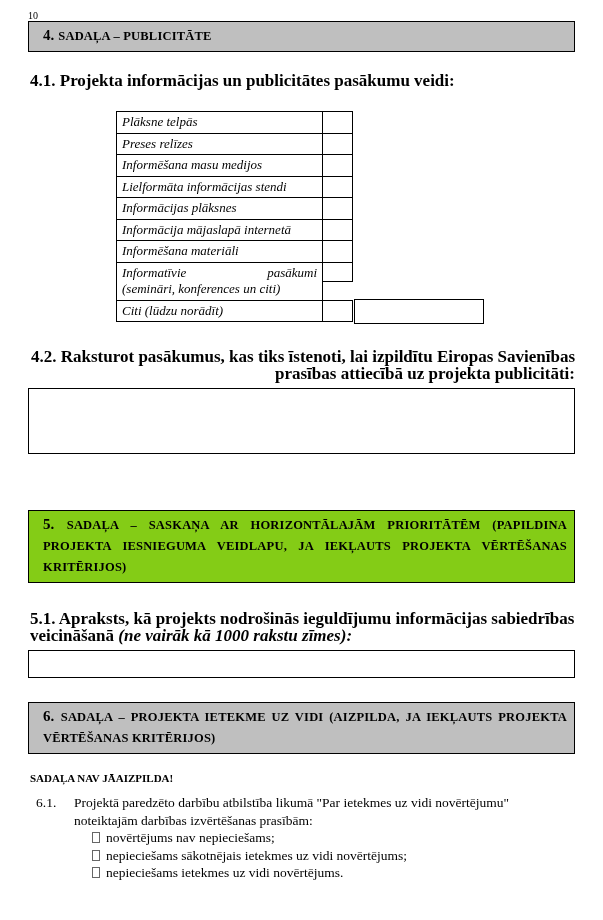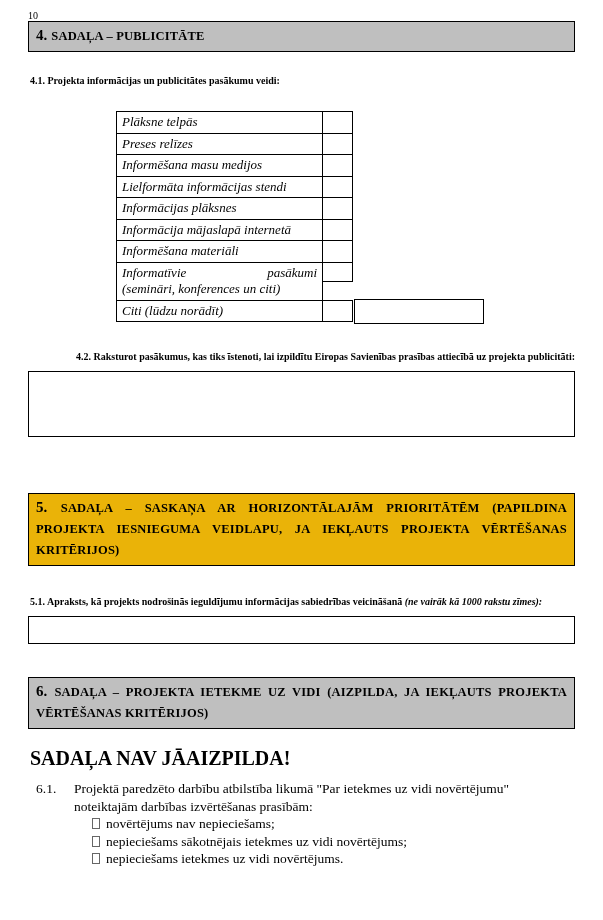--- a/index.html
+++ b/index.html
@@ -7,27 +7,27 @@
   body {
     width:603px; height:920px; position:relative; overflow:hidden;
     font-family:"Liberation Serif","DejaVu Serif",serif; color:#000;
   }
   .page { padding:10px 28px 0 28px; }
 
   .page-number { text-align:left; font-size:10px; }
 
   .section-header {
     background:#bfbfbf; border:1px solid #000;
-    padding:3px 7px 5px 7px; font-weight:bold; line-height:20px;
+    padding:3px 7px 5px 14px; font-weight:bold; line-height:20px;
   }
   .section-header.justify { text-align:justify; }
   .sec-num { font-size:15px; }
   .sec-text { font-size:12.5px; letter-spacing:0.2px; }
 
-  .q-label { font-weight:bold; font-size:10px; margin:20px 0 0 2px; line-height:17px; }
+  .q-label { font-weight:bold; font-size:17px; margin:20px 0 0 2px; line-height:17px; }
 
   
   .pub-table-wrap { position:relative; margin:22px 0 0 88px; width:380px; }
   table.pub { border-collapse:collapse; }
   td.txt {
     border:1px solid #000; width:206px; font-size:13px;
     padding:2px 5px 2px 5px; line-height:16.5px; vertical-align:top;font-style:italic;
   }
   td.cb { border:1px solid #000; width:30px; }
   td.cb-open { width:30px; border:none; vertical-align:top; padding:0; }
@@ -38,23 +38,23 @@
     border:1px solid #000; background:#fff;
   }
 
   .answer-box { border:1px solid #000; background:#fff; width:100%; }
   .answer-box.big { margin-top:6px; height:66px; }
   .answer-box.small { margin-top:6px; height:28px; }
 
   .mt-q42 { margin-top:26px;text-align:right; }
   .mt-sec5 { margin-top:56px; }
   .mt-q51 { margin-top:27px; }
-  .mt-sec6 { margin-top:33px; }
+  .mt-sec6 { margin-top:24px; }
 
-  .note { font-weight:bold; font-size:20px; margin:18px 0 0 2px; }
+  .note { font-weight:bold; font-size:11px; margin:18px 0 0 2px; }
 
   .q61 { display:flex; margin:10px 0 0 8px; font-size:13.5px; line-height:17.5px; }
   .q61-num { width:38px; flex:0 0 38px; }
   .q61-body { flex:1; }
   .option { margin-left:18px; }
   .sq {
     display:inline-block; width:8px; height:11px;
     border:1px solid #666; margin-right:6px; vertical-align:-1px;
   }
 </style>
@@ -117,21 +117,21 @@
           <td class="cb"></td>
         </tr>
       </tbody>
     </table>
     <div class="citi-extra"></div>
   </div>
 
   <p class="q-label mt-q42">4.2. Raksturot pasākumus, kas tiks īstenoti, lai izpildītu Eiropas Savienības prasības attiecībā uz projekta publicitāti:</p>
   <div class="answer-box big"></div>
 
-  <div class="section-header justify mt-sec5" style="background: #eab308;">
+  <div class="section-header justify mt-sec5" style="background: #84cc16;">
     <span class="sec-num">5.</span>
     <span class="sec-text">SADAĻA – SASKAŅA AR HORIZONTĀLAJĀM PRIORITĀTĒM (PAPILDINA PROJEKTA IESNIEGUMA VEIDLAPU, JA IEKĻAUTS PROJEKTA VĒRTĒŠANAS KRITĒRIJOS)</span>
   </div>
 
   <p class="q-label mt-q51">
     <span>5.1. Apraksts, kā projekts nodrošinās ieguldījumu informācijas sabiedrības veicināšanā</span>
     <i>(ne vairāk kā 1000 rakstu zīmes):</i>
   </p>
   <div class="answer-box small"></div>
 

